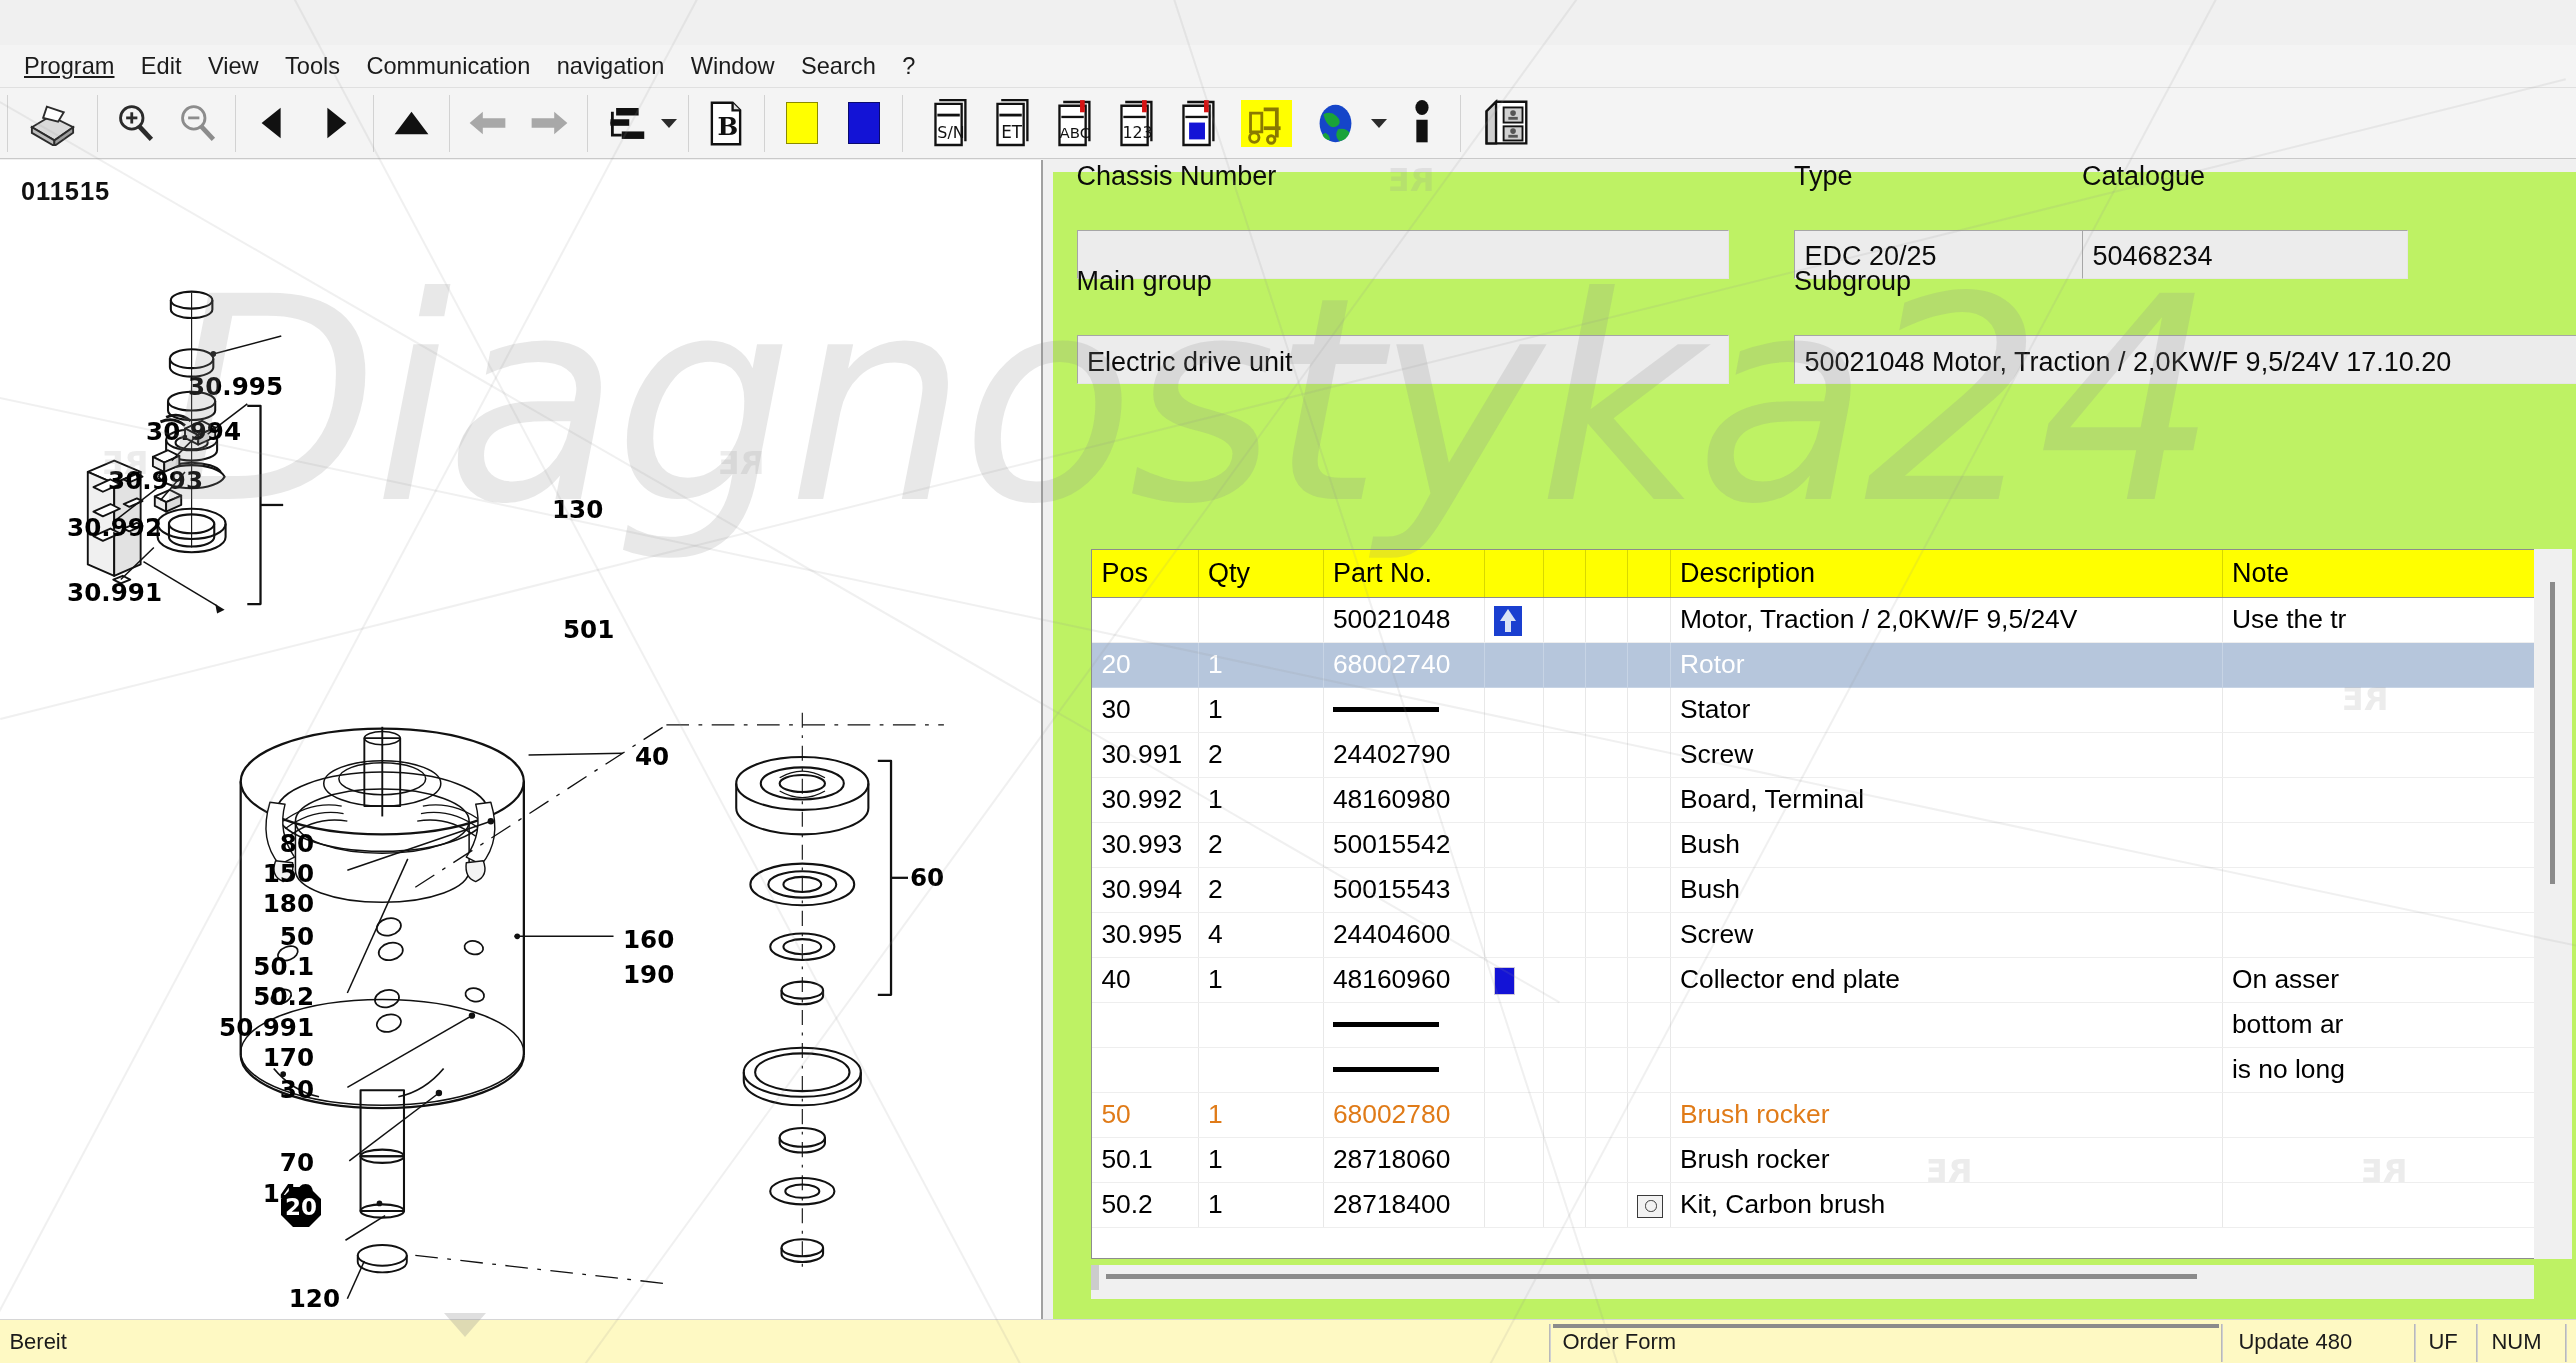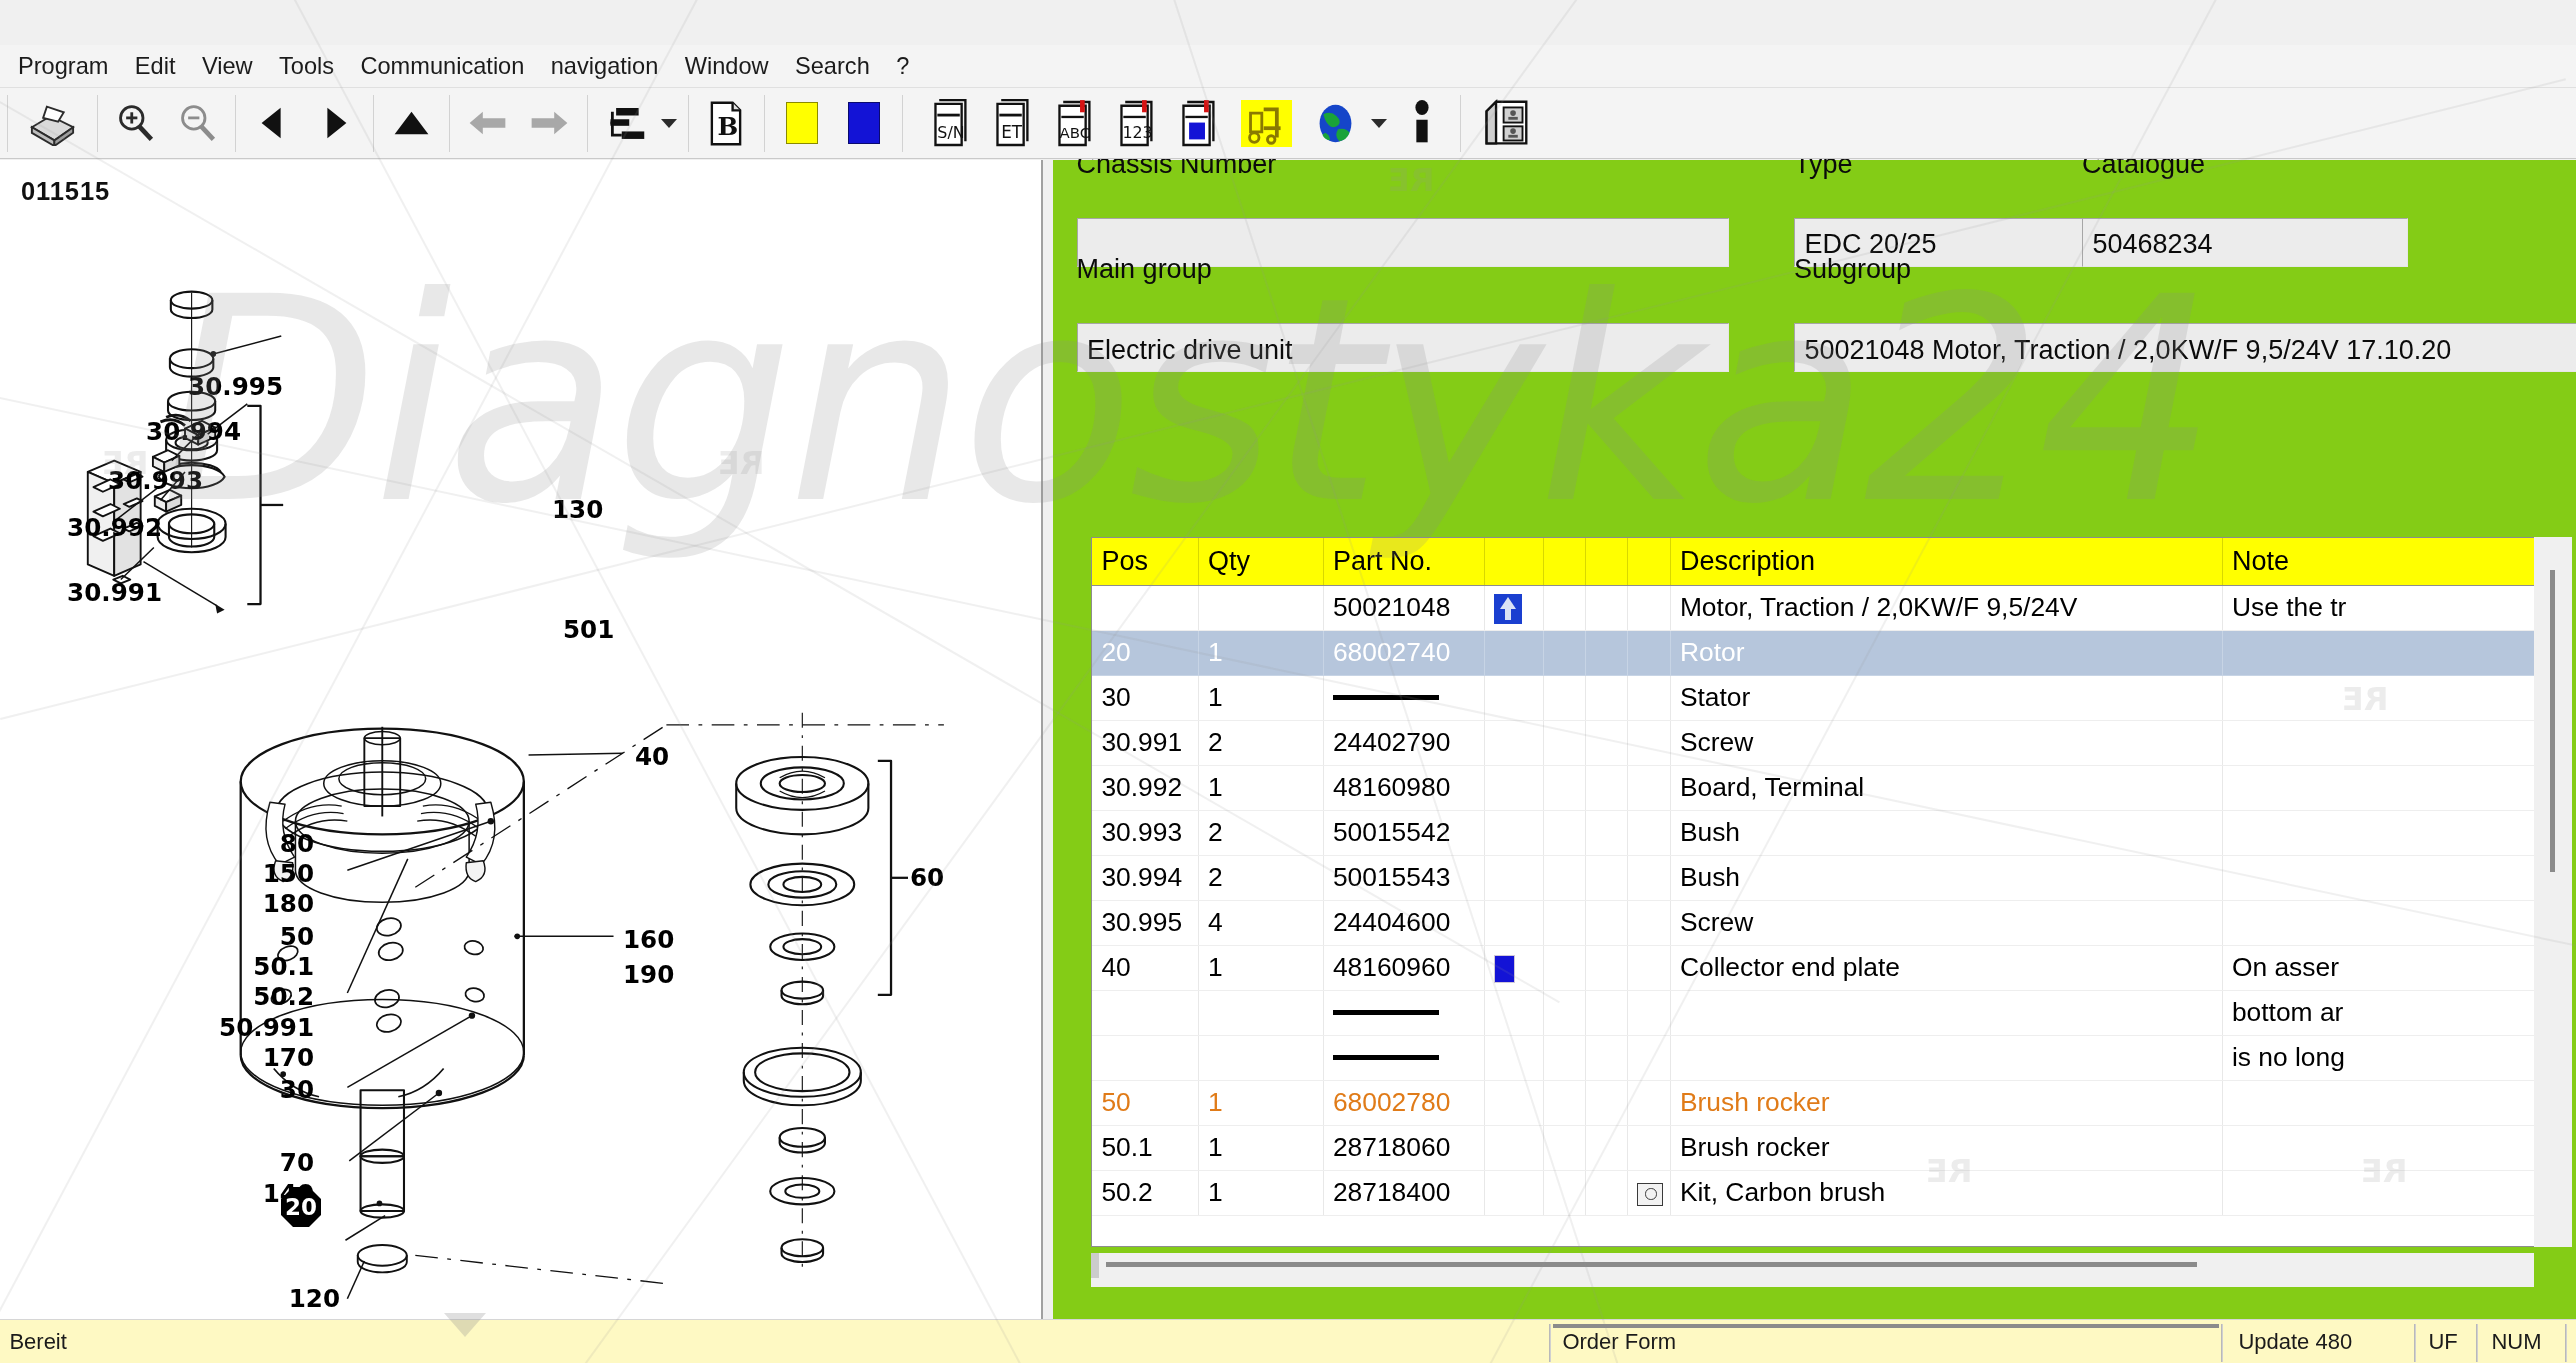--- a/index.html
+++ b/index.html
@@ -94,21 +94,21 @@
     background: #f4f4f4;
     z-index: 30;
   }
   #menubar .menu-item {
     font-size: 23.6px;
     color: #1b1b1b;
     padding: 0 13.2px;
     line-height: 42px;
     white-space: nowrap;
   }
-  #menubar .menu-item:first-child { padding-left: 18px; }
+  #menubar .menu-item:first-child { padding-left: 24px; text-decoration: underline; }
 
   
   #toolbar {
     position: absolute; left: 0; top: 87px;
     width: 2576px; height: 72px;
     background: #f4f4f4;
     border-top: 0.9px solid #e0e0e0;
     border-bottom: 0.9px solid #c9c9c9;
     display: flex; align-items: center;
     z-index: 30;
@@ -175,23 +175,23 @@
   
   #splitter {
     position: absolute; left: 1043px; top: 160px;
     width: 9.4px; height: 1160px;
     background: #f0f0f0;
     z-index: 10;
   }
 
   
   #rightpane {
-    position: absolute; left: 1053px; top: 160px;
+    position: absolute; left: 1053px; top: 172px;
     width: 1523px; height: 1160px;
-    background: #84cc16;
+    background: #bef264;
     z-index: 10;
   }
 
   .fieldgroup { position: absolute; }
   .flabel {
     font-size: 27px; color: #0b0b0b;
     margin-bottom: 13.2px;
     white-space: nowrap;
   }
   .finput {

